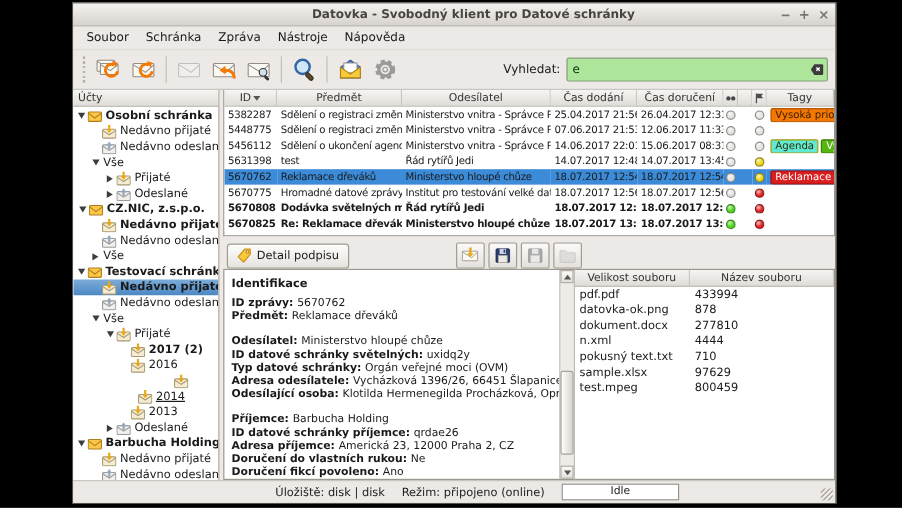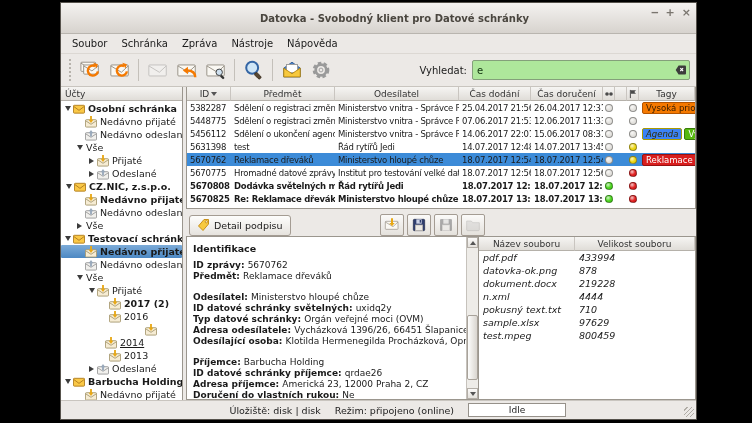--- a/index.html
+++ b/index.html
@@ -1,21 +1,21 @@
 <!DOCTYPE html>
 <html><head>
 <meta charset="utf-8">
 <style>
   html,body{margin:0;padding:0;background:#000;width:752px;height:423px;overflow:hidden;
     font-family:"DejaVu Sans","Liberation Sans",sans-serif;}
   *{box-sizing:border-box;}
   .window{position:absolute;left:60px;top:2px;width:637px;height:418px;background:#ece9e6;
     border:1px solid #56524c;display:flex;flex-direction:column;font-size:10px;color:#1a1a1a;}
   
-  .titlebar{height:31px;background:linear-gradient(#f4f2f0,#d7d3ce);border-bottom:1px solid #b9b5af;
+  .titlebar{height:19px;background:linear-gradient(#f4f2f0,#d7d3ce);border-bottom:1px solid #b9b5af;
     display:flex;align-items:center;position:relative;flex:none;padding-left:32px;}
   .titlebar .title{flex:1;text-align:center;font-weight:bold;color:#4a463f;font-size:10px;}
   .winbtns{position:absolute;right:5px;top:0;height:19px;display:flex;align-items:center;gap:7px;color:#7a766f;font-size:11px;font-weight:bold;}
   .winbtns span{cursor:default;line-height:19px;}
   
   .menubar{height:20px;background:#ece9e6;display:flex;align-items:center;padding-left:4px;flex:none;border-bottom:1px solid #dcd8d3;}
   .menubar .mi{padding:2px 7px;border-radius:2px;}
   
   .toolbar{height:33px;background:#ece9e6;display:flex;align-items:center;flex:none;border-bottom:1px solid #c9c5bf;padding:0 6px 0 2px;}
   .tb-handle{width:5px;height:22px;margin:0 4px;background:repeating-linear-gradient(#b7b3ac 0 2px,transparent 2px 4px);background-size:2px 100%;background-repeat:no-repeat;background-position:center;}
@@ -85,21 +85,21 @@
   .dline b{font-weight:bold;}
   
   .sbar{width:12px;flex:none;background:#eeece8;border-left:1px solid #c6c2bc;display:flex;flex-direction:column;}
   .sarr{height:11px;flex:none;display:flex;align-items:center;justify-content:center;background:linear-gradient(#fbfaf9,#e4e1dc);border:1px solid #b3aea7;}
   .sarr .up{width:0;height:0;border-left:3px solid transparent;border-right:3px solid transparent;border-bottom:4px solid #555;}
   .sarr .down{width:0;height:0;border-left:3px solid transparent;border-right:3px solid transparent;border-top:4px solid #555;}
   .strack{flex:1;position:relative;}
   .sthumb{position:absolute;left:0;right:0;top:48%;height:46%;background:linear-gradient(90deg,#fdfdfc,#d9d5cf);border:1px solid #a8a29a;border-radius:2px;}
   .files{flex:1;background:#fff;border:1px solid #9b968e;border-left:none;overflow:hidden;font-size:9.5px;}
   .fgrid{display:grid;grid-template-columns:96px minmax(0,1fr);}
-  .fc{height:13px;display:flex;align-items:center;padding:0 4px;white-space:nowrap;overflow:hidden;font-style:italic;}
+  .fc{height:13px;display:flex;align-items:center;padding:0 4px;white-space:nowrap;overflow:hidden;}
   
   .statusbar{height:19px;flex:none;background:#ece9e6;border-top:1px solid #c9c5bf;display:flex;align-items:center;
     font-size:9.5px;color:#222;padding:0 130px 0 6px;gap:14px;}
   .statusbar .sleft{margin-left:auto;}
   .progress{width:98px;height:14px;background:#fff;border:1px solid #96918a;display:flex;align-items:center;justify-content:center;font-size:9px;}
   .grip{position:absolute;right:2px;bottom:2px;width:10px;height:10px;
     background:repeating-linear-gradient(135deg,transparent 0 2px,#b0aca5 2px 3px);}
 </style>
 </head>
 <body>
@@ -418,21 +418,21 @@
             <span class="ticon">
               <svg viewBox="0 0 13 13">
                 <rect x=".5" y="4" width="12" height="8" rx="1" fill="#f6ecd4" stroke="#a89b72"></rect>
                 <path d="M.5 5l6 4 6-4" fill="none" stroke="#a89b72"></path>
                 <path d="M6.5 0v4.5" stroke="#e8a817" stroke-width="2"></path>
                 <path d="M4 4l2.5 3.5L9 4z" fill="#e8a817"></path>
               </svg>
             </span>
             <span class="tlabel">2015</span>
           </div>
-          <div class="trow" style="padding-left: 34px; text-decoration: underline;">
+          <div class="trow" style="padding-left: 44px; text-decoration: underline;">
             <span class="exp"></span>
             <span class="ticon">
               <svg viewBox="0 0 13 13">
                 <rect x=".5" y="4" width="12" height="8" rx="1" fill="#f6ecd4" stroke="#a89b72"></rect>
                 <path d="M.5 5l6 4 6-4" fill="none" stroke="#a89b72"></path>
                 <path d="M6.5 0v4.5" stroke="#e8a817" stroke-width="2"></path>
                 <path d="M4 4l2.5 3.5L9 4z" fill="#e8a817"></path>
               </svg>
             </span>
             <span class="tlabel">2014</span>
@@ -575,21 +575,21 @@
                 <span style="display: inline-flex;">
                   <svg viewBox="0 0 11 11">
                     <g transform="rotate(38 5.5 5.5)">
                       <path d="M3.4 2.2v5a2.1 2.1 0 0 0 4.2 0V2.6a1.35 1.35 0 0 0-2.7 0v4.5" fill="none" stroke="#5a5a5a" stroke-width="1.05"></path>
                     </g>
                   </svg>
                 </span>
               </div><div class="mc icell">
                 <span class="circle" style="--c: #e4e2de;"></span>
               </div><div class="mc">
-                <span class="chip" style="background: #3b82f6; color: rgb(51, 45, 0); border-color: rgb(171, 154, 0); font-style: italic;">Agenda</span>
+                <span class="chip" style="background: #5eead4; color: rgb(51, 45, 0); border-color: rgb(171, 154, 0);">Agenda</span>
                 <span class="chip" style="background: rgb(86, 184, 14); color: rgb(255, 255, 255); border-color: rgb(58, 125, 8);">Vyřízeno</span>
               </div></div>
             <div class="mrow"><div class="mc">5631398</div><div class="mc">test</div><div class="mc">Řád rytířů Jedi</div><div class="mc">14.07.2017 12:48:13</div><div class="mc">14.07.2017 13:45:30</div><div class="mc icell">
                 <span class="circle" style="--c: #e4e2de;"></span>
               </div><div class="mc icell"></div><div class="mc icell">
                 <span class="circle" style="--c: #ecd613;"></span>
               </div><div class="mc"></div></div>
             <div class="mrow sel"><div class="mc">5670762</div><div class="mc">Reklamace dřeváků</div><div class="mc">Ministerstvo hloupé chůze</div><div class="mc">18.07.2017 12:54:29</div><div class="mc">18.07.2017 12:54:36</div><div class="mc icell">
                 <span class="circle" style="--c: #e4e2de;"></span>
               </div><div class="mc icell">
@@ -710,31 +710,31 @@
                 <div class="sthumb"></div>
               </div>
             <div class="sarr">
                 <span class="down"></span>
               </div>
           </div>
         </div>
         <div class="files">
           <div class="fgrid" id="fgrid">
               <div class="mh">
-                <span>Název souboru</span>
+                <span>Velikost souboru</span>
               </div>
               <div class="mh">
-                <span>Velikost souboru</span>
+                <span>Název souboru</span>
               </div>
               <div class="fc">pdf.pdf</div>
               <div class="fc">433994</div>
               <div class="fc">datovka-ok.png</div>
               <div class="fc">878</div>
               <div class="fc">dokument.docx</div>
-              <div class="fc">219228</div>
+              <div class="fc">277810</div>
               <div class="fc">n.xml</div>
               <div class="fc">4444</div>
               <div class="fc">pokusný text.txt</div>
               <div class="fc">710</div>
               <div class="fc">sample.xlsx</div>
               <div class="fc">97629</div>
               <div class="fc">test.mpeg</div>
               <div class="fc">800459</div>
             </div>
         </div>

